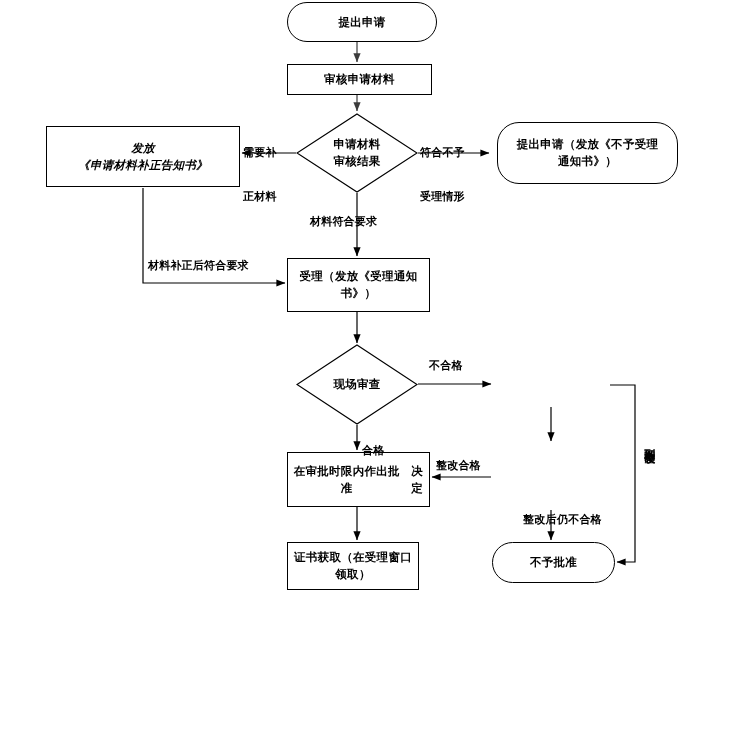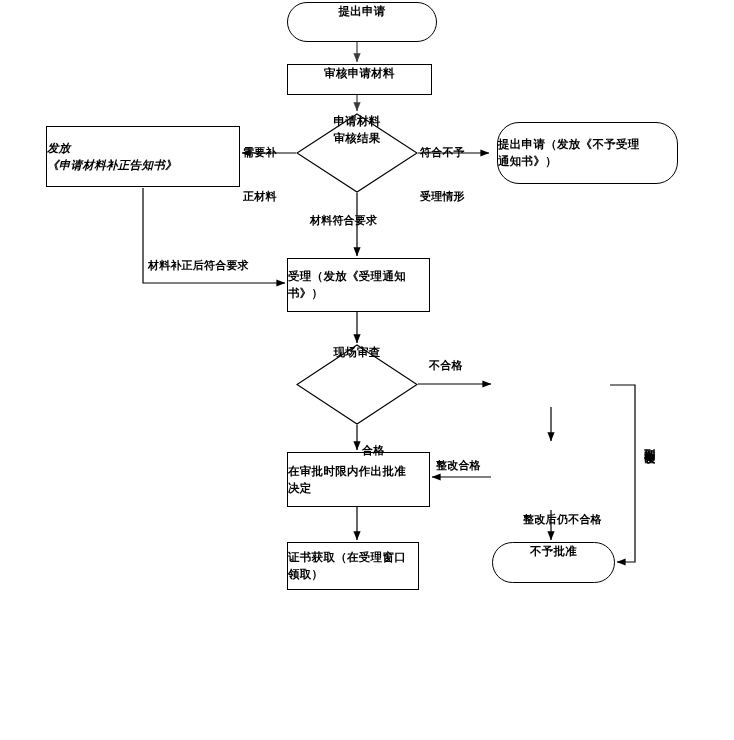--- a/index.html
+++ b/index.html
@@ -2,21 +2,21 @@
 <html><head>
 <meta charset="utf-8">
 <style>
   html,body{margin:0;padding:0;background:#ffffff;}
   body{width:734px;height:740px;font-family:"DejaVu Sans","Liberation Sans",sans-serif;}
   #canvas{position:relative;width:734px;height:740px;overflow:hidden;background:#fff;}
 
   svg.wires{position:absolute;left:0;top:0;width:734px;height:740px;overflow:visible;}
 
   .node{position:absolute;box-sizing:border-box;border:1px solid #000;background:#fff;
-        display:flex;align-items:flex-start;justify-content:center;text-align:center;
+        display:flex;align-items:center;justify-content:center;text-align:center;
         font-size:11.5px;line-height:1.45;color:#000;font-weight:600;letter-spacing:.3px;}
   .node.rounded{border-radius:22px;}
   .node.diamond{border:none;background:transparent;}
   .diamond .dtext{position:relative;z-index:2;font-size:11.5px;line-height:1.45;font-weight:600;}
   .diamond svg{position:absolute;left:0;top:0;}
 
   .elabel{position:absolute;font-size:11px;color:#000;font-weight:600;
           line-height:1.35;letter-spacing:.2px;white-space:pre;background:transparent;}
   .elabel.vert{writing-mode:vertical-rl;text-orientation:upright;white-space:nowrap;letter-spacing:1px;}
 </style>
@@ -105,21 +105,21 @@
     <svg width="122" height="81" viewBox="0 0 122 81" xmlns="http://www.w3.org/2000/svg">
       <polygon points="61,1 121,40.5 61,80 1,40.5" fill="#fff" stroke="#000" stroke-width="1.2"></polygon>
     </svg>
     <div class="dtext">
       <div>现场审查</div>
     </div>
   </div>
 
 
 
-  <div class="node" style="left:287px;top:452px;width:143px;height:55px;flex-direction:column;">
+  <div class="node" style="left:287px;top:452px;width:143px;height:55px;flex-direction:row;">
     <span>在审批时限内作出批准</span>
     <span>决定</span>
   </div>
 
   <div class="node" style="left:287px;top:542px;width:132px;height:48px;flex-direction:column;">
     <span>证书获取（在受理窗口</span>
     <span>领取）</span>
   </div>
 
   <div class="node rounded" style="left:492px;top:542px;width:123px;height:41px;">
@@ -129,21 +129,21 @@
   <div class="elabel" style="left:243px;top:116px;text-align:left;">
     <div>需要补</div>
     <div>正材料</div>
   </div>
 
   <div class="elabel" style="left:420px;top:116px;text-align:left;">
     <div>符合不予</div>
     <div>受理情形</div>
   </div>
 
-  <div class="elabel" style="left:310px;top:214px;">材料符合要求</div>
+  <div class="elabel" style="left:310px;top:214px;font-family:Liberation Serif, serif;">材料符合要求</div>
 
   <div class="elabel" style="left:148px;top:259px;">材料补正后符合要求</div>
 
   <div class="elabel" style="left:429px;top:359px;">不合格</div>
 
   <div class="elabel" style="left:362px;top:444px;">合格</div>
 
   <div class="elabel" style="left:436px;top:459px;">整改合格</div>
 
   <div class="elabel" style="left:499px;top:513px;margin-left:24px;">整改后</div>

